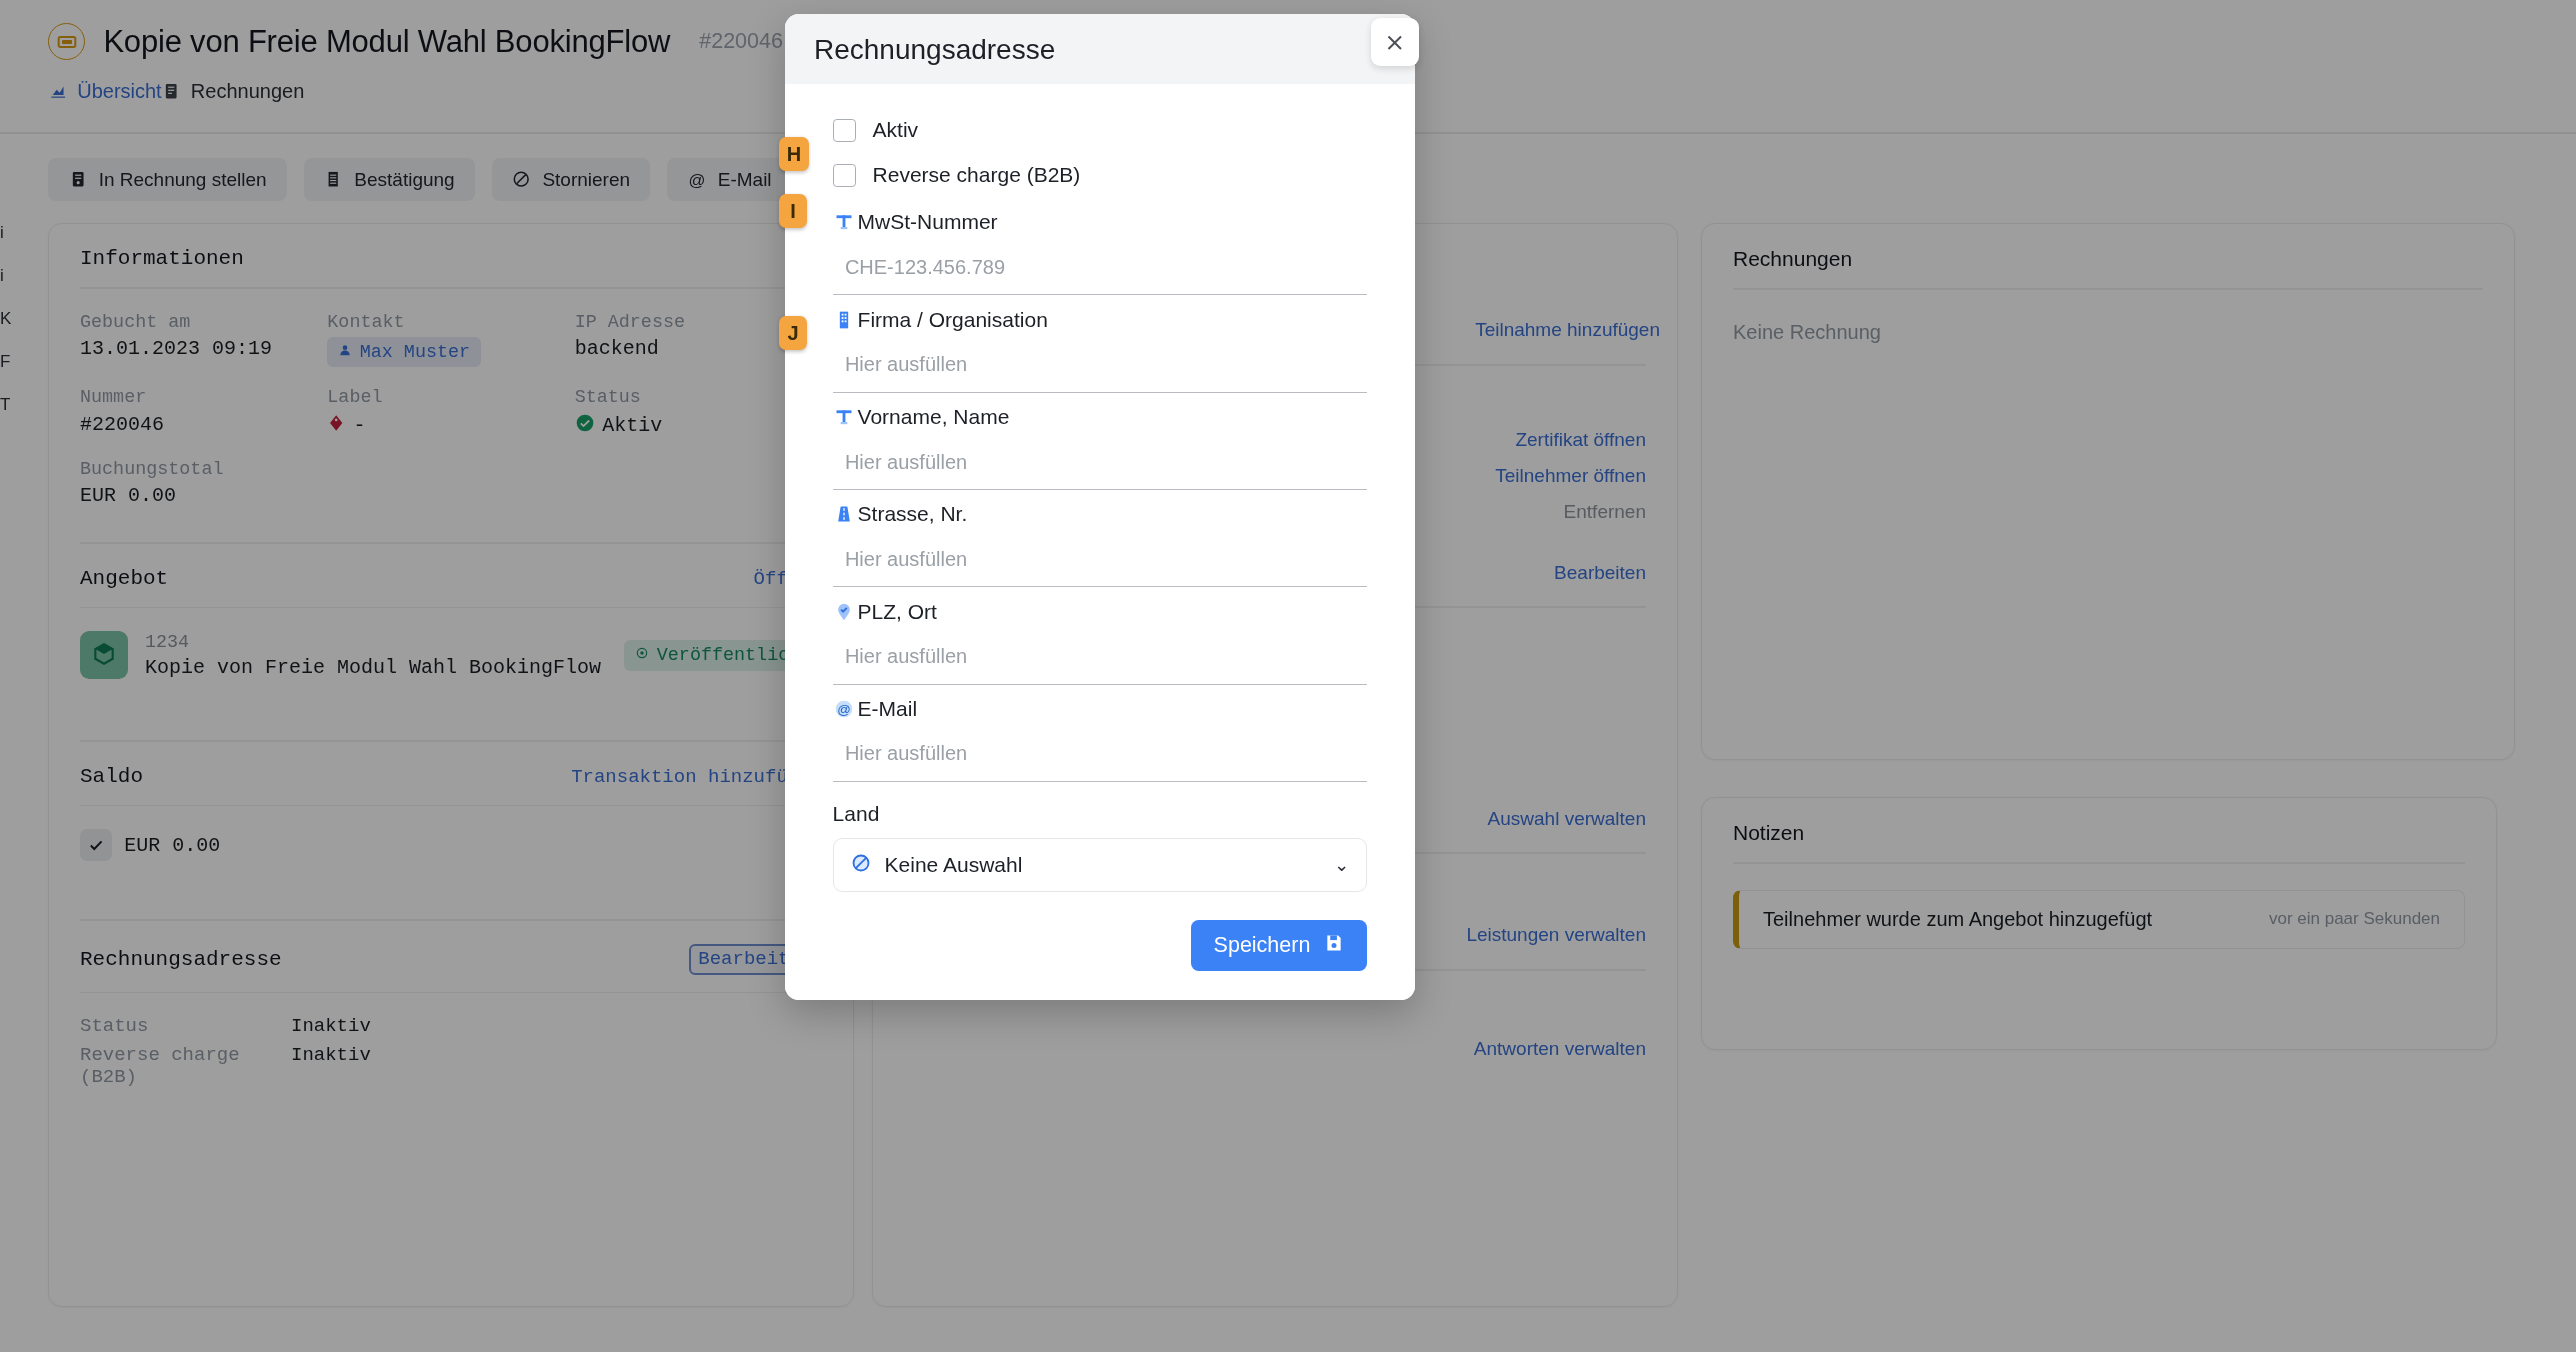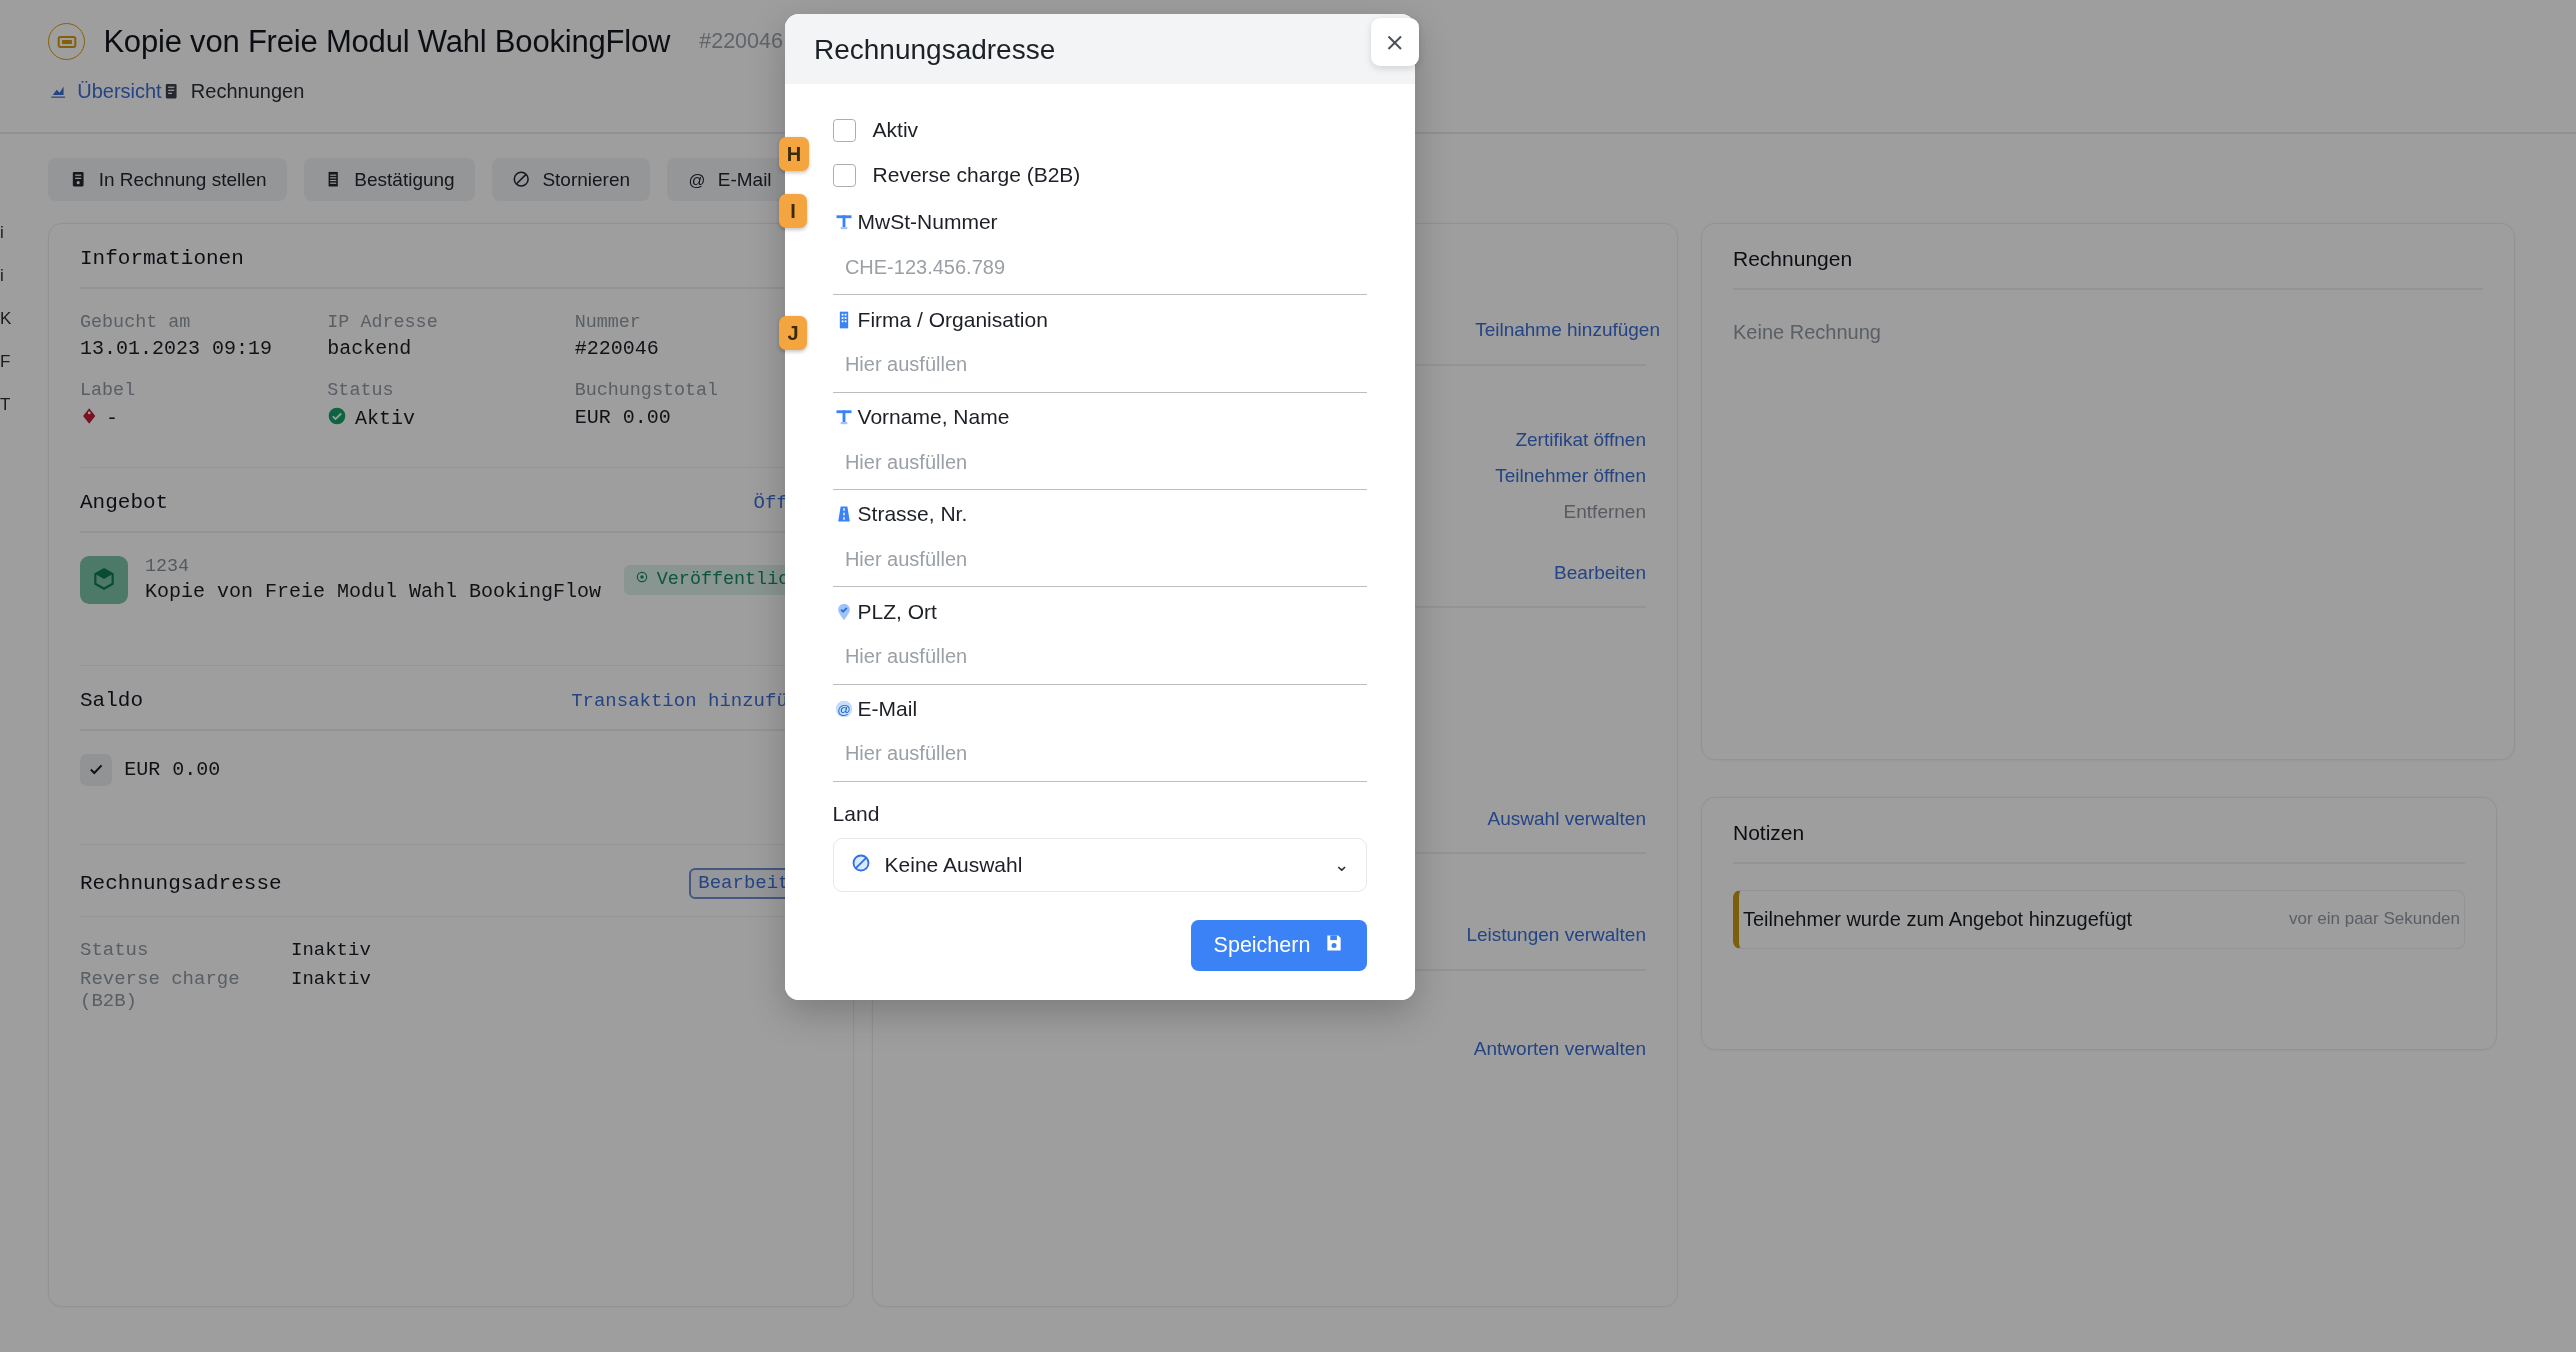--- a/index.html
+++ b/index.html
@@ -92,21 +92,21 @@
   .addr-grid { display:grid; grid-template-columns: 211px 1fr; row-gap: 7.7px; padding: 21.5px 31px 0 31px; }
   .addr-k { font-size: 19px; color:#9199a3; }
   .addr-v { font-size: 19px; color:#1b1f25; }
 
   .empty-text { font-size: 20px; color:#9199a3; padding: 31px 31px 0 31px; }
 
   .note-item {
     margin: 26px 31px 0 31px; border:1.5px solid #eceef1; border-radius: 7.7px;
     border-left: 6.1px solid #c99a12;
     display:flex; align-items:center; justify-content:space-between;
-    padding: 17px 4px;
+    padding: 17px 24px;
   }
   .note-text { font-size: 20px; color:#1b1f25; }
   .note-time { font-size: 17px; color:#9199a3; }
 
   .edit-focus {
     border: 2.3px solid #6f8fd0; border-radius: 6.1px; padding: 2.3px 7.7px;
     color:#3b6fd4; font-size: 19px; cursor:pointer; background: rgba(110,143,208,0.10);
   }
 
   
@@ -272,20 +272,34 @@
       <div class="sec-head">
         <span class="sec-title">Informationen</span>
       </div>
       <div class="sec-rule"></div>
       <div class="kv-grid">
         <div>
           <div class="kv-label">Gebucht am</div>
           <div class="kv-value">13.01.2023 09:19</div>
         </div>
         <div>
+          <div class="kv-label">Kontakt</div>
+          <div class="kv-value">
+            <span class="chip">
+              <span>
+                <svg width="14" height="14" viewBox="0 0 24 24">
+                    <circle cx="12" cy="8" r="4" fill="#3b6fd4"></circle>
+                    <path d="M4 21c0-4.4 3.6-8 8-8s8 3.6 8 8z" fill="#3b6fd4"></path>
+                  </svg>
+              </span>
+              <span>Max Muster</span>
+            </span>
+          </div>
+        </div>
+        <div>
           <div class="kv-label">IP Adresse</div>
           <div class="kv-value">backend</div>
         </div>
         <div>
           <div class="kv-label">Nummer</div>
           <div class="kv-value">#220046</div>
         </div>
         <div>
           <div class="kv-label">Label</div>
           <div class="kv-value">

